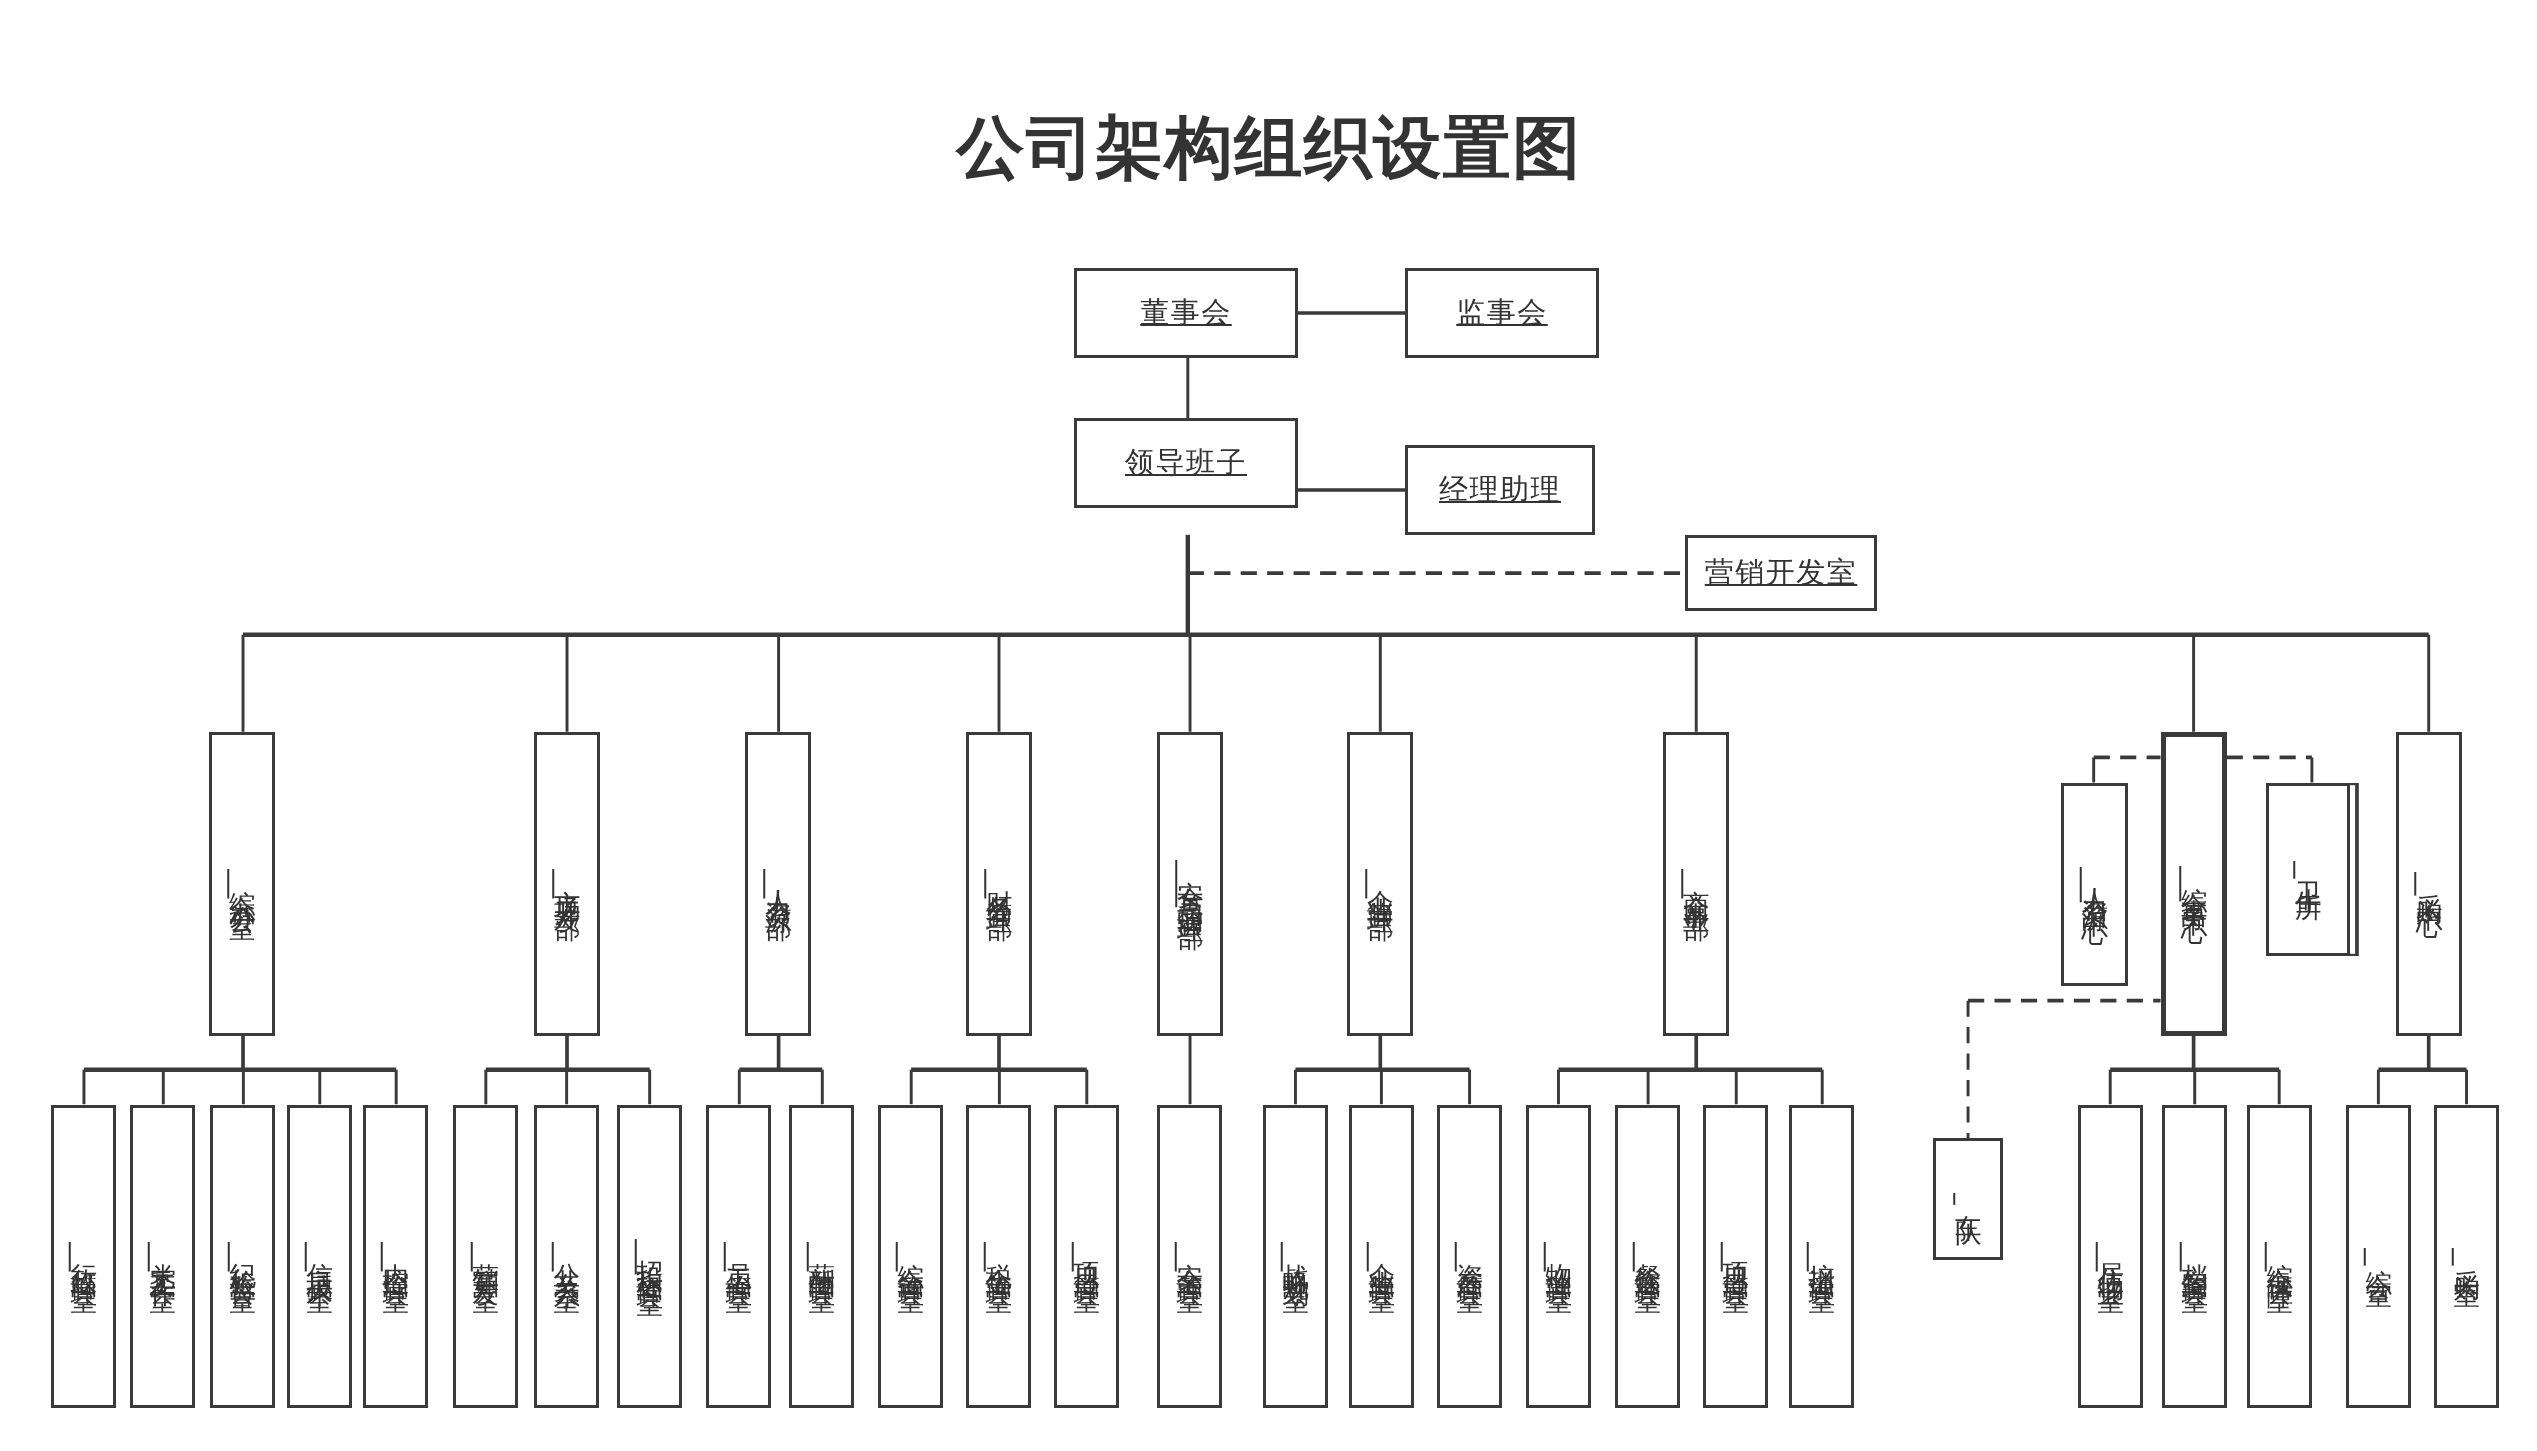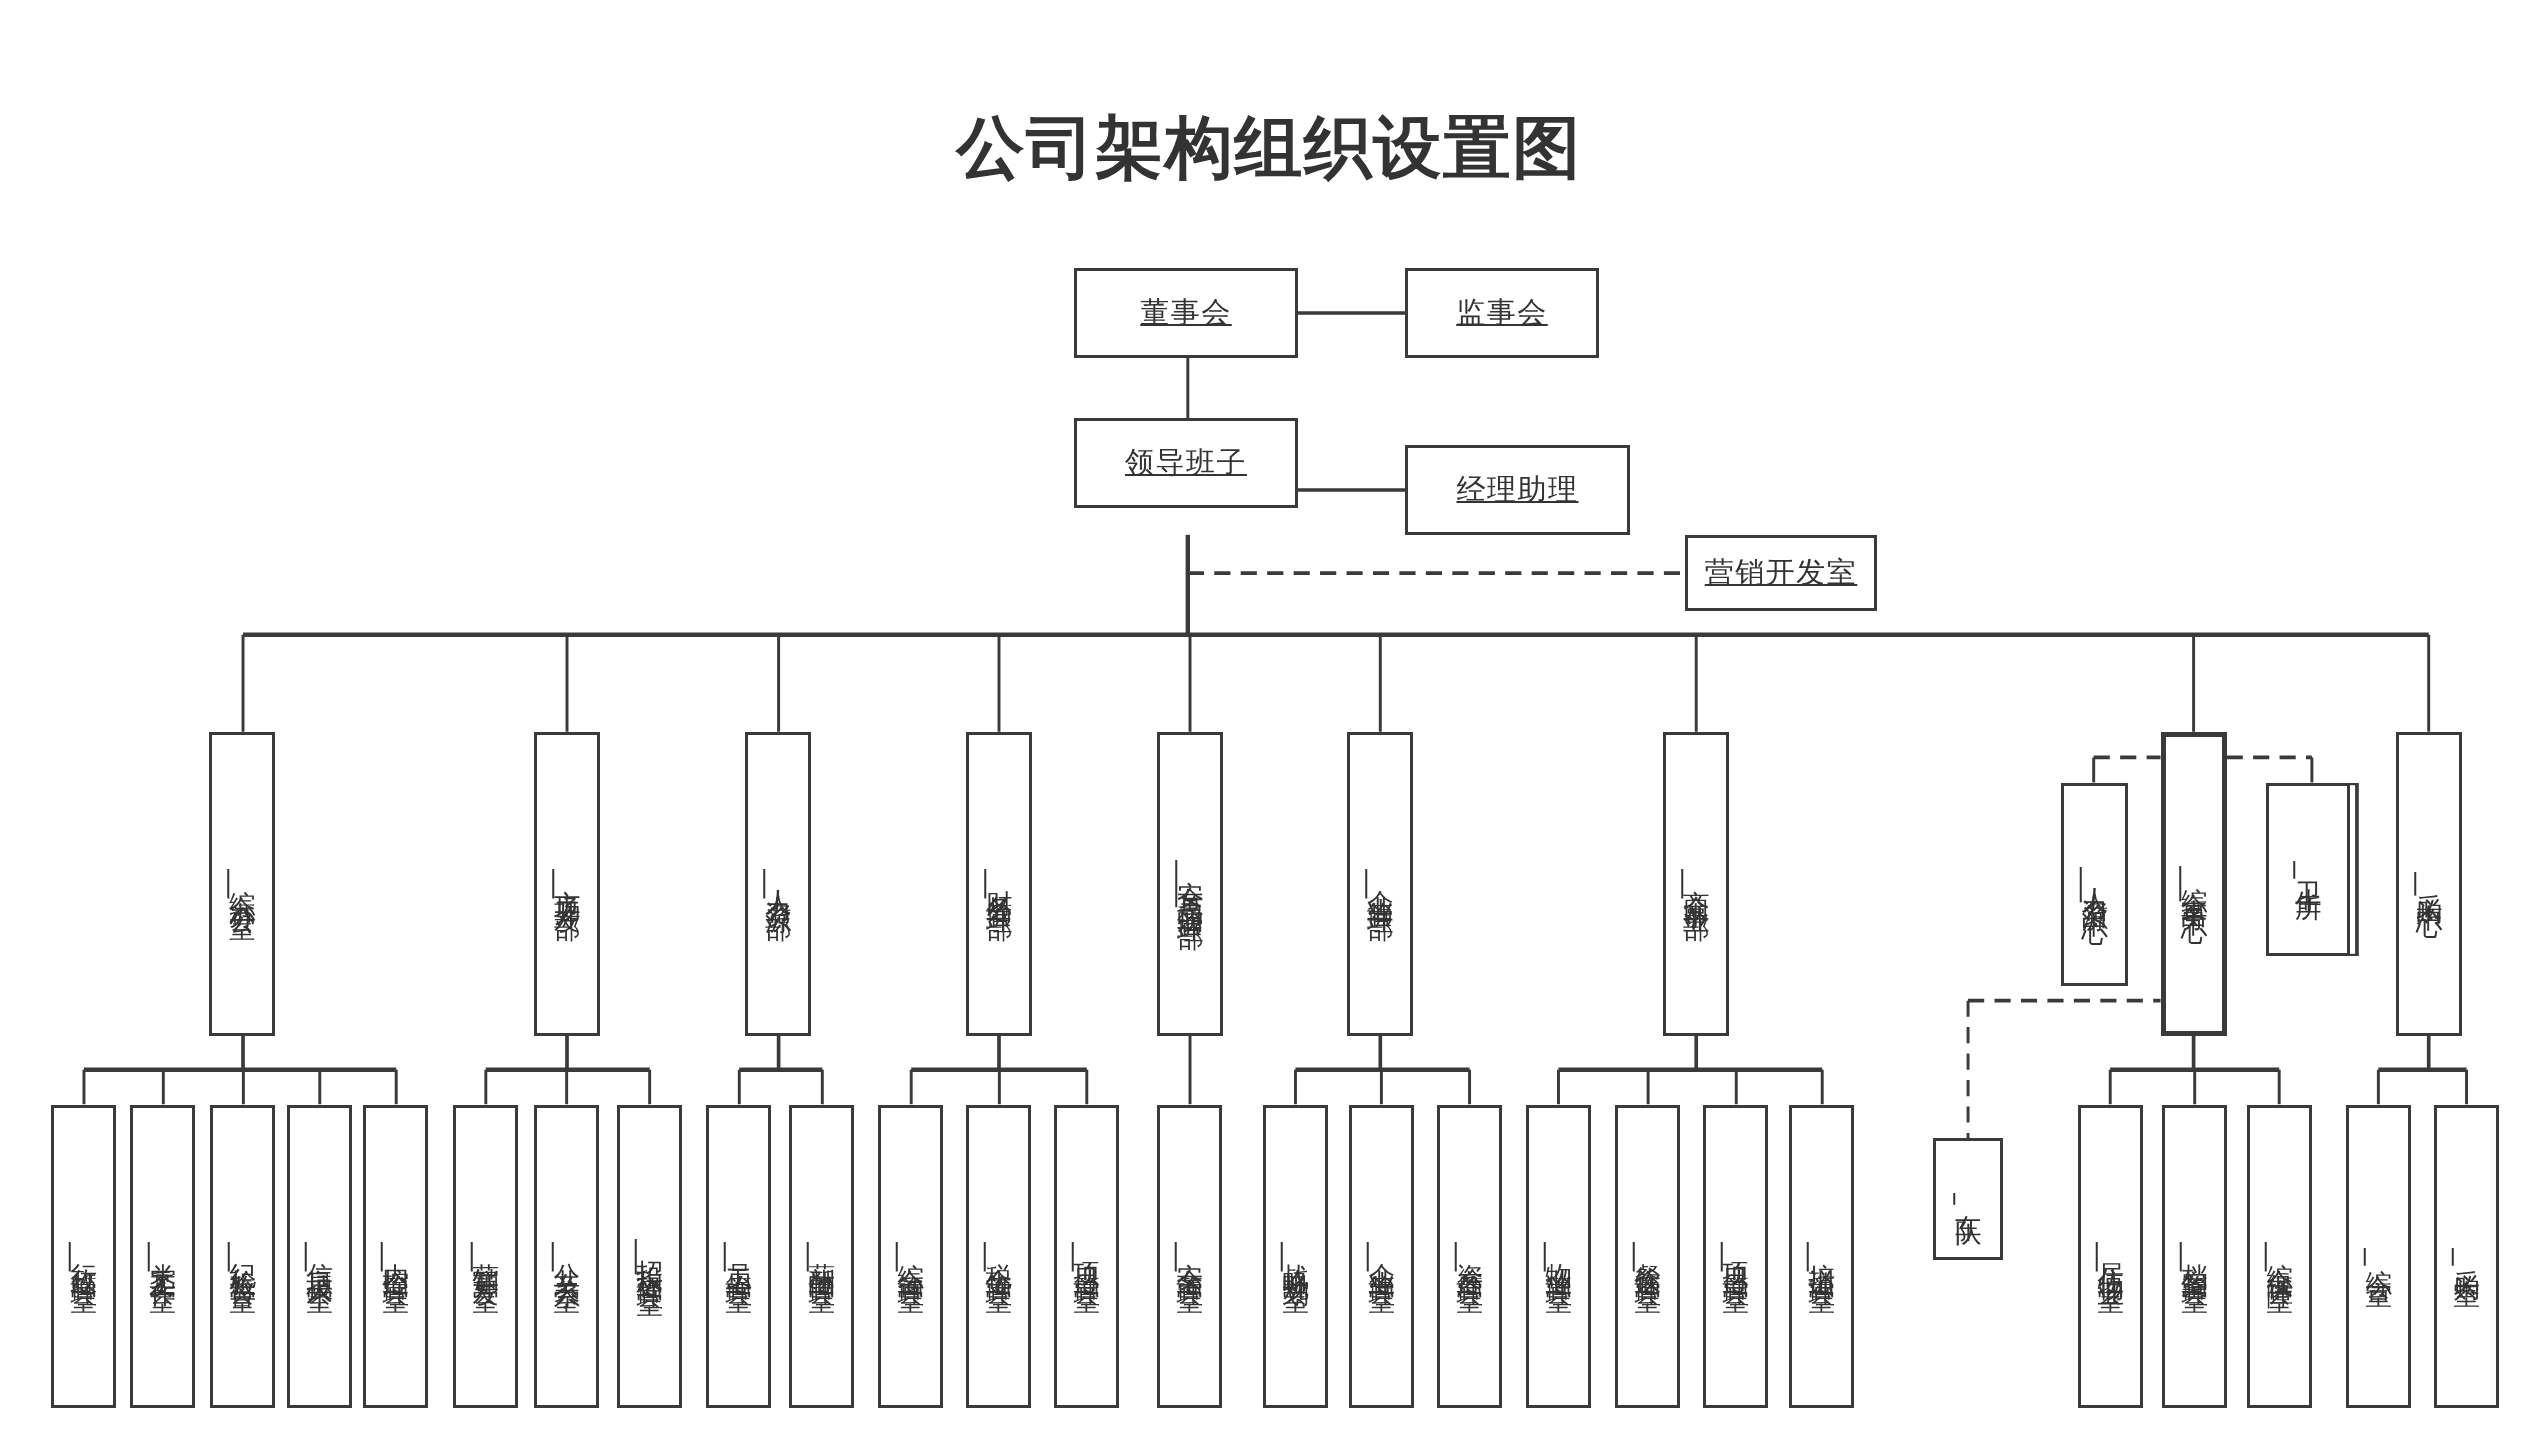--- a/index.html
+++ b/index.html
@@ -90,21 +90,21 @@
 <div id="boxes">
     <div class="box h" style="left: 1074px; top: 268px; width: 224px; height: 90px;">
       <span>董事会</span>
     </div>
     <div class="box h" style="left: 1405px; top: 268px; width: 194px; height: 90px;">
       <span>监事会</span>
     </div>
     <div class="box h" style="left: 1074px; top: 418px; width: 224px; height: 90px;">
       <span>领导班子</span>
     </div>
-    <div class="box h" style="left: 1405px; top: 445px; width: 225px; height: 90px;">
+    <div class="box h" style="left: 1405px; top: 445px; width: 190px; height: 90px;">
       <span>经理助理</span>
     </div>
     <div class="box h" style="left: 1685px; top: 535px; width: 192px; height: 76px;">
       <span>营销开发室</span>
     </div>
     <div class="box v" style="left: 209px; top: 732px; width: 66px; height: 304px;">
       <span>综合办公室</span>
     </div>
     <div class="box v" style="left: 51px; top: 1105px; width: 65px; height: 303px;">
       <span>行政管理室</span>

